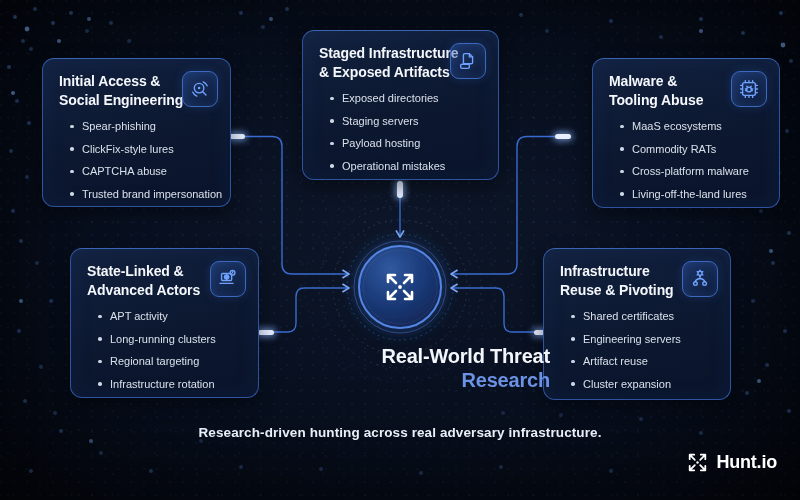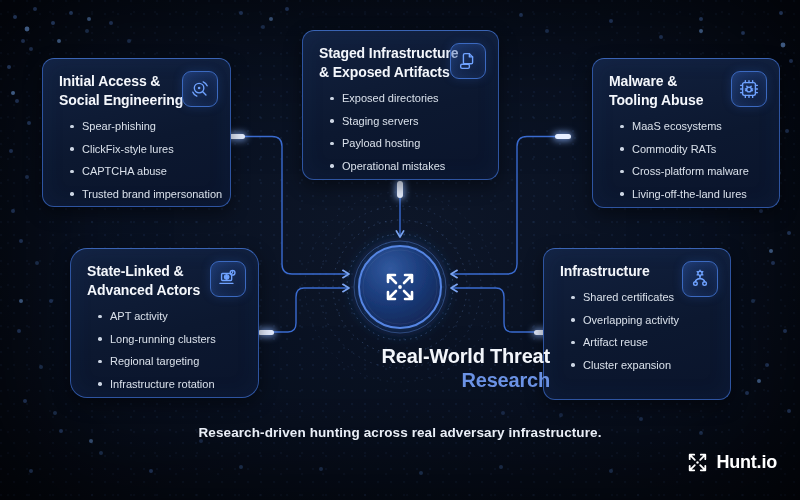--- a/index.html
+++ b/index.html
@@ -45,21 +45,21 @@
   .card{
     position:absolute;border-radius:12px;
     background:linear-gradient(165deg,#12213f 0%,#0c1830 55%,#0a142b 100%);
     border:1px solid #2e54a0;border-top-color:#3a64b4;
     box-shadow:0 6px 18px rgba(0,0,0,.45), inset 0 0 22px rgba(30,70,150,.12);
     padding:13px 16px 10px 16px;box-sizing:border-box;
   }
   #c1{left:42px;top:58px;width:189px;height:149px;}
   #c2{left:302px;top:30px;width:197px;height:150px;}
   #c3{left:573px;top:58px;width:188px;height:150px;margin-left:19px;}
-  #c4{left:70px;top:248px;width:189px;height:150px;border-radius:17px;}
+  #c4{left:70px;top:248px;width:189px;height:150px;}
   #c5{left:543px;top:248px;width:188px;height:152px;}
   .icon-box{
     position:absolute;right:12px;top:12px;width:34px;height:34px;border-radius:9px;
     border:1px solid #3b69c0;background:linear-gradient(135deg,rgba(48,92,180,.40),rgba(16,34,74,.35));
     display:flex;align-items:center;justify-content:center;
     box-shadow:0 0 10px rgba(50,100,200,.25), inset 0 0 8px rgba(70,120,220,.18);
   }
   .icon-box svg{stroke:#6fa2ff;fill:none;stroke-width:1.5;stroke-linecap:round;stroke-linejoin:round;}
   .card-title{color:#f4f7fc;font-size:14px;font-weight:bold;line-height:19px;letter-spacing:-0.1px;white-space:nowrap;}
   .bullets{list-style:none;margin:10px 0 0 0;padding:0 0 0 10px;}
@@ -235,24 +235,25 @@
         <path d="M12,2.4 V3.4 M12,8.2 V9.2 M8.9,4 l0.9,0.5 M14.2,7.1 l0.9,0.5 M8.9,7.6 l0.9,-0.5 M14.2,4.5 l0.9,-0.5"></path>
         <path d="M12,9.2 V11.4"></path>
         <path d="M12,11.4 C8.5,12 7,13.2 7,15"></path>
         <path d="M12,11.4 C15.5,12 17,13.2 17,15"></path>
         <circle cx="7" cy="17" r="2"></circle>
         <circle cx="17" cy="17" r="2"></circle>
       </svg>
     </div>
     <div class="card-title">
       <div>Infrastructure</div>
+      <div>Reuse &amp; Pivoting</div>
     </div>
     <ul class="bullets">
       <li>Shared certificates</li>
-      <li>Overlapping activity</li>
+      <li>Engineering servers</li>
       <li>Artifact reuse</li>
       <li>Cluster expansion</li>
     </ul>
   </div>
 
   <div class="hub-label">
     <div class="l1">Real-World Threat</div>
     <div class="l2">Research</div>
   </div>
 

